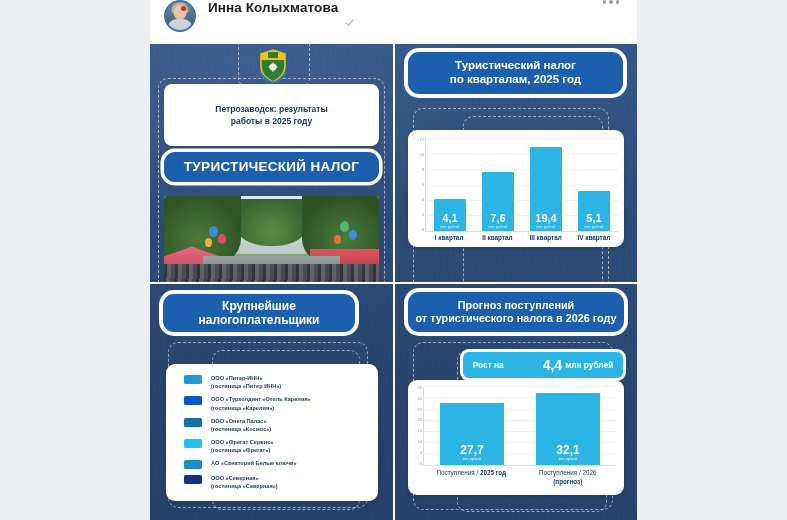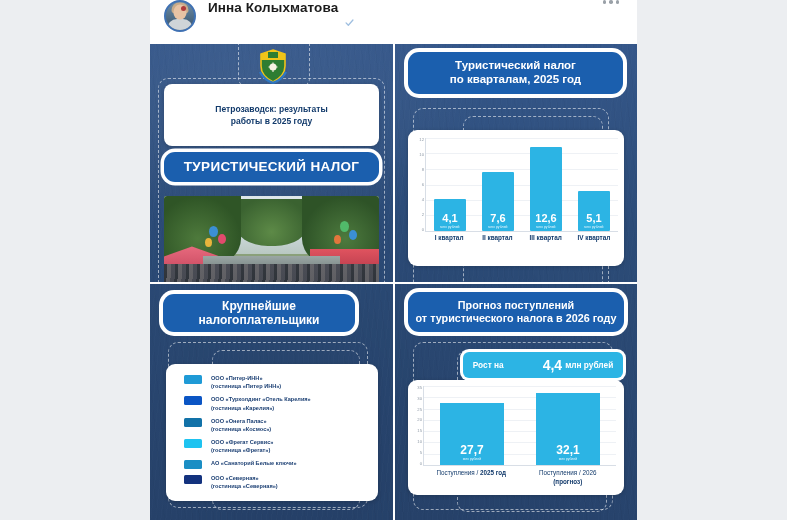--- a/index.html
+++ b/index.html
@@ -146,21 +146,21 @@
   .b2 { left:25%; top:30%; width:8px; height:10px; background:#e24a6d; }
   .b3 { left:19%; top:33%; width:7px; height:9px; background:#e8b53c; }
   .b4 { left:82%; top:20%; width:9px; height:11px; background:#51b96a; }
   .b5 { left:86%; top:27%; width:8px; height:10px; background:#3b8fd4; }
   .b6 { left:79%; top:31%; width:7px; height:9px; background:#e2763c; }
 
   
   .tr-banner {
     left:13px; top:8px; width:215px; height:42px; font-size:11.5px; padding:0 8px;
   }
-  .tr-card { left:13px; top:86px; width:216px; height:136px; }
+  .tr-card { left:13px; top:86px; width:216px; height:117px; }
   .chart-q { position:absolute; left:0; top:0; width:100%; height:100%; padding:10px 6px 4px 16px; }
   .yaxis {
     position:absolute; left:3px; top:8px; width:13px; height:94px;
     display:flex; flex-direction:column; justify-content:space-between; align-items:flex-end;
   }
   .yaxis span { font-size:4.2px; color:#8e99a6; line-height:1; }
   .plot {
     position:absolute; left:17px; top:8px; right:6px; height:94px;
     border-left:.8px solid #d8dee6; border-bottom:.8px solid #d8dee6;
   }
@@ -339,21 +339,21 @@
               </div>
                 </div>
               <div class="barwrap">
                   <div class="bar" style="height:63.3%">
                 <span class="bar-val">7,6</span>
                 <span class="bar-unit">млн рублей</span>
               </div>
                 </div>
               <div class="barwrap">
                   <div class="bar" style="height:90.8%">
-                <span class="bar-val">12,6</span>
+                <span class="bar-val">19,4</span>
                 <span class="bar-unit">млн рублей</span>
               </div>
                 </div>
               <div class="barwrap">
                   <div class="bar" style="height:42.5%">
                 <span class="bar-val">5,1</span>
                 <span class="bar-unit">млн рублей</span>
               </div>
                 </div>
             </div>

